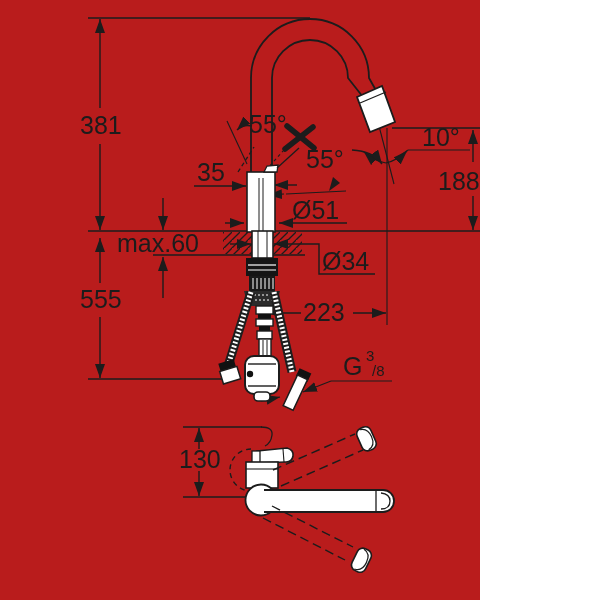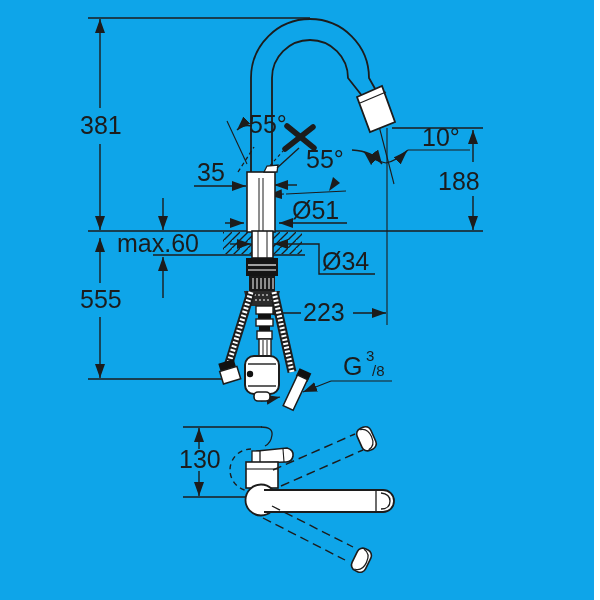--- a/index.html
+++ b/index.html
@@ -1,16 +1,16 @@
 <!DOCTYPE html>
 <html><head>
 <meta charset="utf-8">
 <style>
   html,body{margin:0;padding:0;background:#fff;}
-  .page{width:594px;height:600px;background:#0ea5e9;position:relative;overflow:hidden;}
+  .page{width:480px;height:600px;background:#b91c1c;position:relative;overflow:hidden;}
   svg{display:block;}
   text{font-family:"Liberation Sans",sans-serif;fill:#1c1c1c;}
   .dim{font-size:25px;}
   .dim-sm{font-size:15px;}
 </style>
 </head>
 <body>
 
 <div class="page">
 <svg width="600" height="600" viewBox="0 0 600 600">

